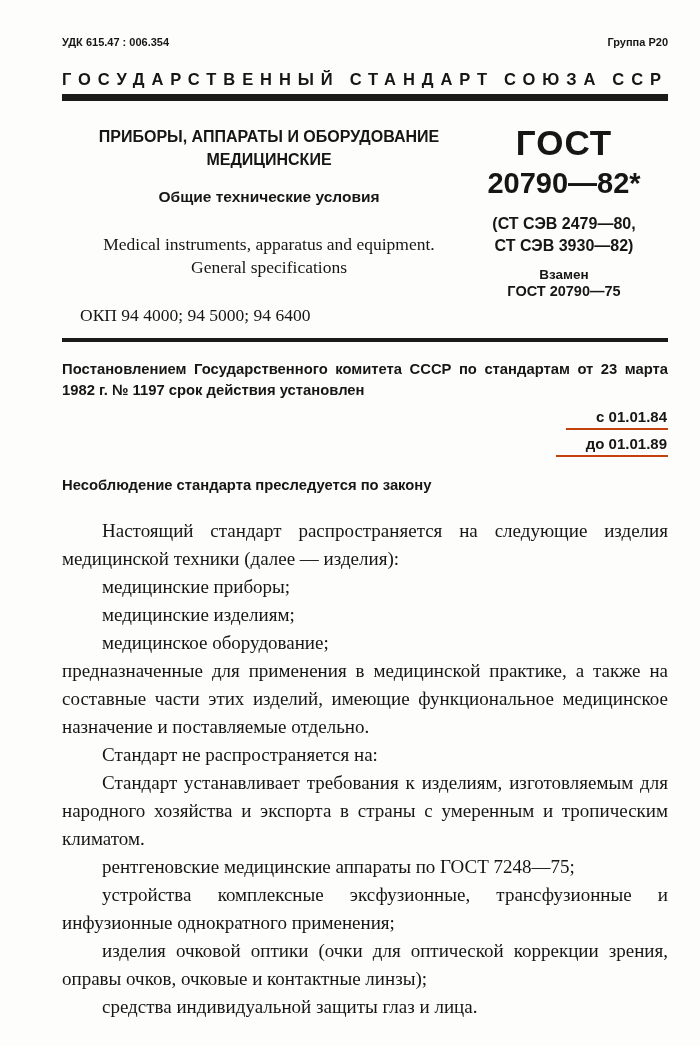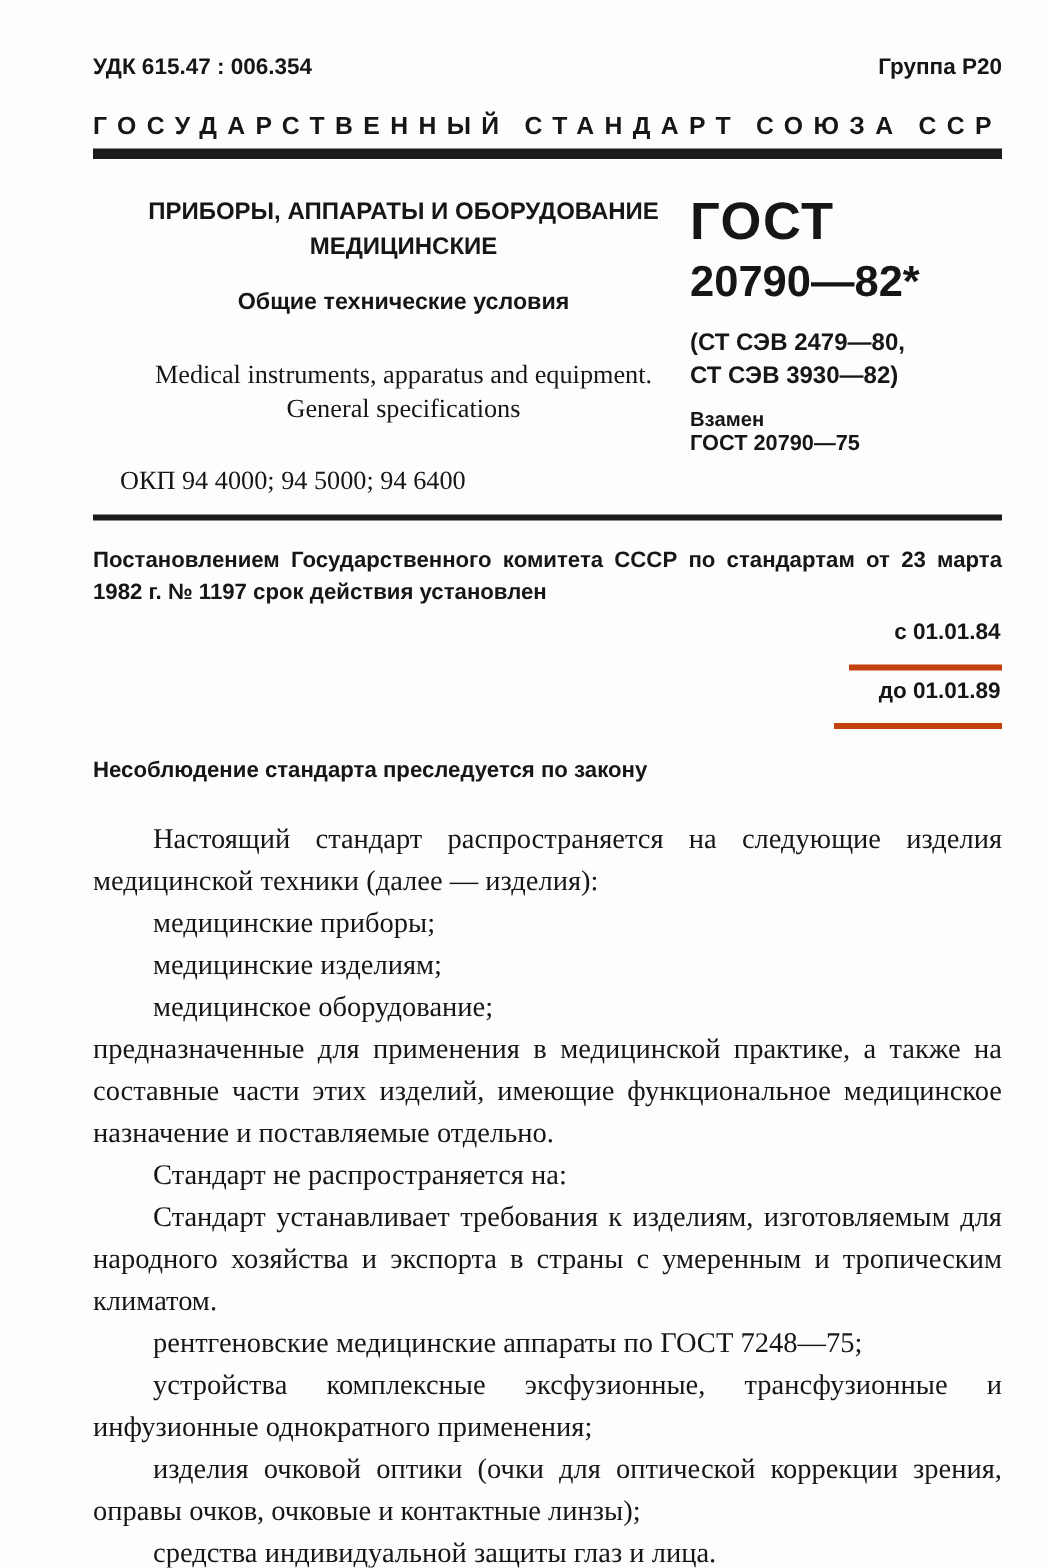--- a/index.html
+++ b/index.html
@@ -15,38 +15,38 @@
     width: 700px; height: 1045px;
     overflow: hidden;
     box-sizing: border-box;
     padding: 36px 32px 0 62px;
   }
   .sans  { font-family: "Liberation Sans", "DejaVu Sans", sans-serif; }
 
   
   .meta-row {
     display: flex; justify-content: space-between;
-    font-weight: bold; font-size: 15px;
+    font-weight: bold; font-size: 11px;
   }
 
   
   .gost-header {
     margin-top: 22px;
     font-weight: bold; font-size: 16.5px;
     letter-spacing: 0.42em;
     white-space: nowrap;
     display: flex; justify-content: space-between; text-align: right;
   }
   .rule-thick { height: 7px; background: #1b1b1b; margin-top: 5px; }
   .rule-mid   { height: 4px; background: #1b1b1b; }
 
   
   .title-block { display: flex; margin-top: 24px; }
   .title-left  { flex: 1 1 auto; padding: 0 14px 0 30px; text-align: center; }
-  .title-right { width: 208px; flex: 0 0 auto; }
+  .title-right { width: 208px; flex: 0 0 auto; text-align: center; }
 
   .title-ru   { font-weight: bold; font-size: 16px; line-height: 23px; }
   .subtitle-ru{ font-weight: bold; font-size: 15.5px; margin-top: 17px; }
   .title-en   { font-size: 17.5px; line-height: 23px; margin-top: 27px; }
   .okp-line   { font-size: 17.5px; text-align: left; margin-top: 26px; margin-left: -12px; }
 
   .gost-word   { font-weight: bold; font-size: 35px; line-height: 36px; letter-spacing: 1px; }
   .gost-number { font-weight: bold; font-size: 29px; line-height: 36px; margin-top: 4px; white-space: nowrap; }
   .sev-lines   { font-weight: bold; font-size: 16px; line-height: 22px; margin-top: 12px; white-space: nowrap; }
   .vzamen-label{ font-weight: bold; font-size: 13.5px; margin-top: 10px; }
@@ -56,22 +56,22 @@
   .enactment {
     margin-top: 17px;
     font-weight: bold; font-size: 14.8px; line-height: 21px;
     text-align: justify;
   }
   .dates { text-align: right; margin-top: 7px; }
   .date-line { margin-top: 5px; }
   .date-line span {
     display: inline-block;
     font-weight: bold; font-size: 15px;
-    padding: 0 1px 13px 30px;
-    border-bottom: 4px solid #c2410c;
+    padding: 0 1px 3px 30px;
+    border-bottom: 2px solid #c2410c;
   }
   .law-notice {
     margin-top: 20px;
     font-weight: bold; font-size: 14.8px;
   }
 
   
   .body-text { margin-top: 24px; font-size: 19px; line-height: 28px; }
   .body-text p { margin: 0; text-align: justify; }
   .p-indent { text-indent: 40px; }

